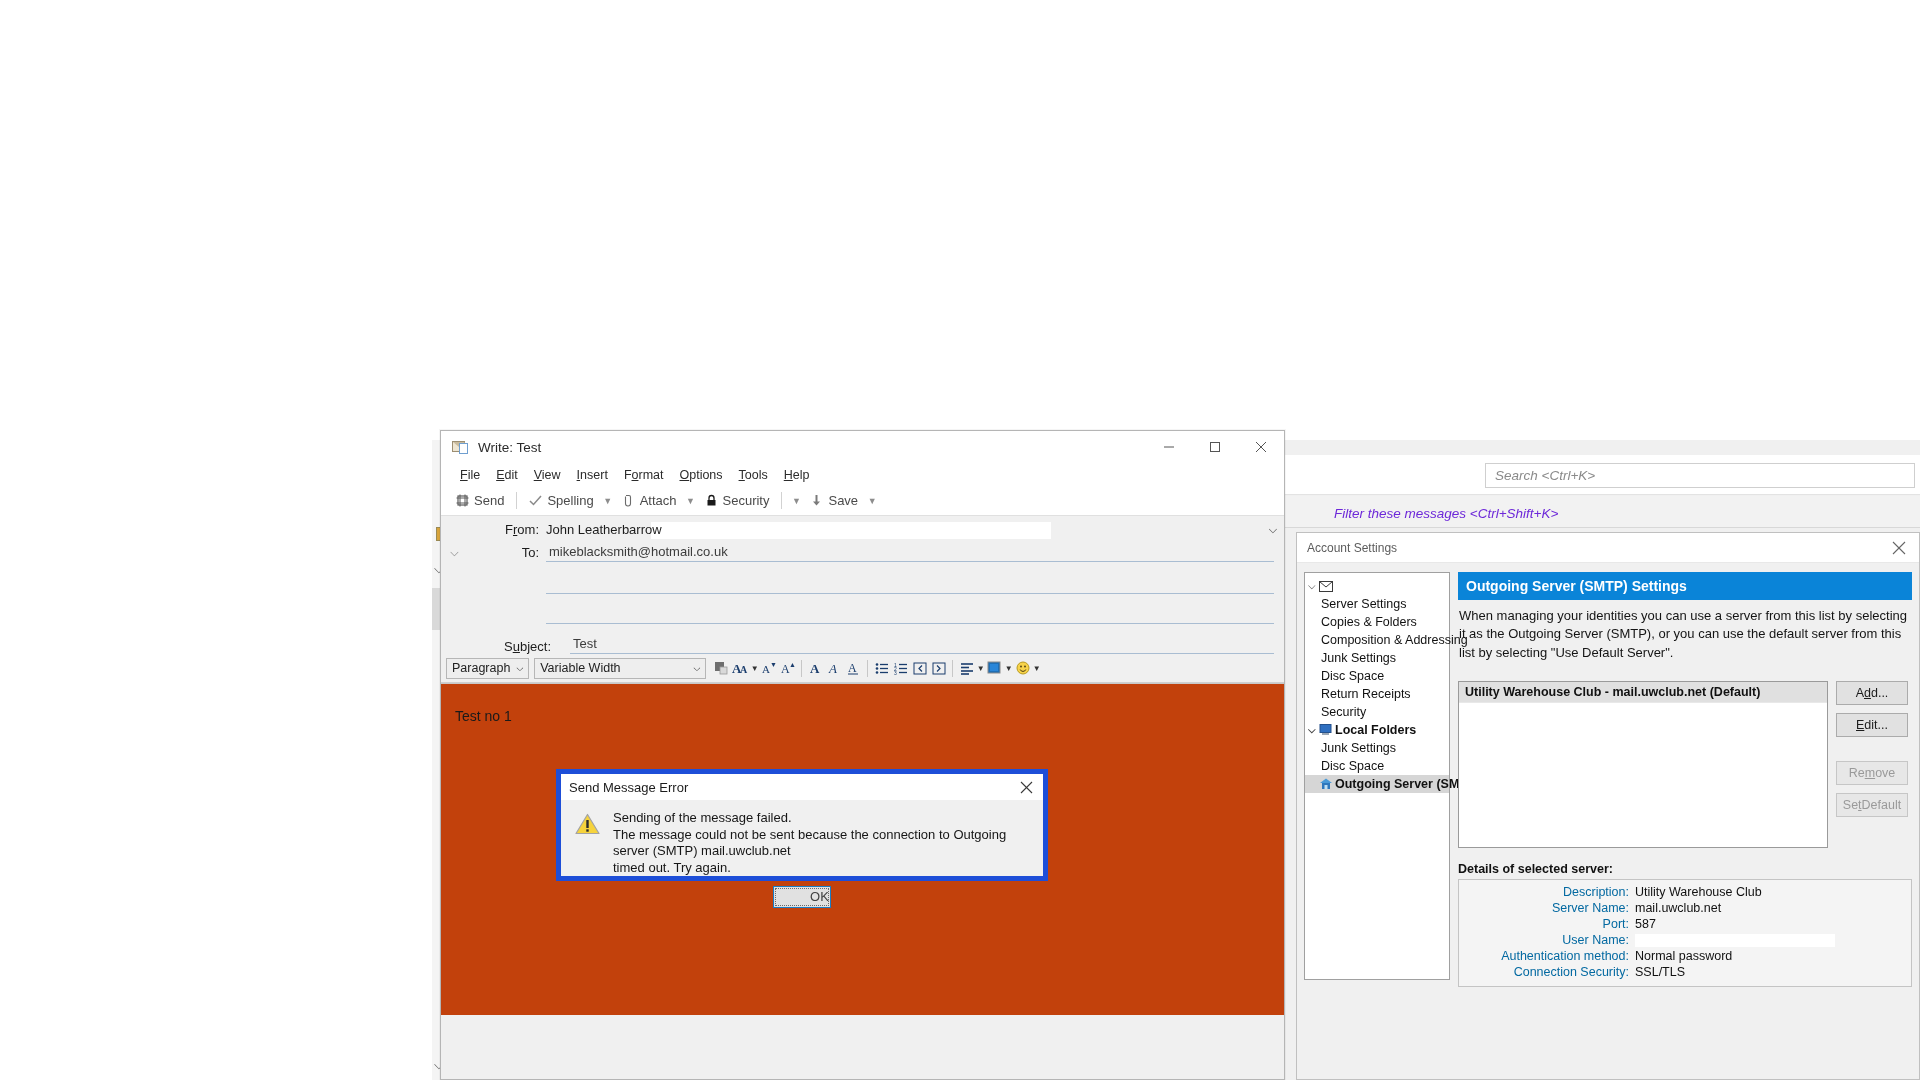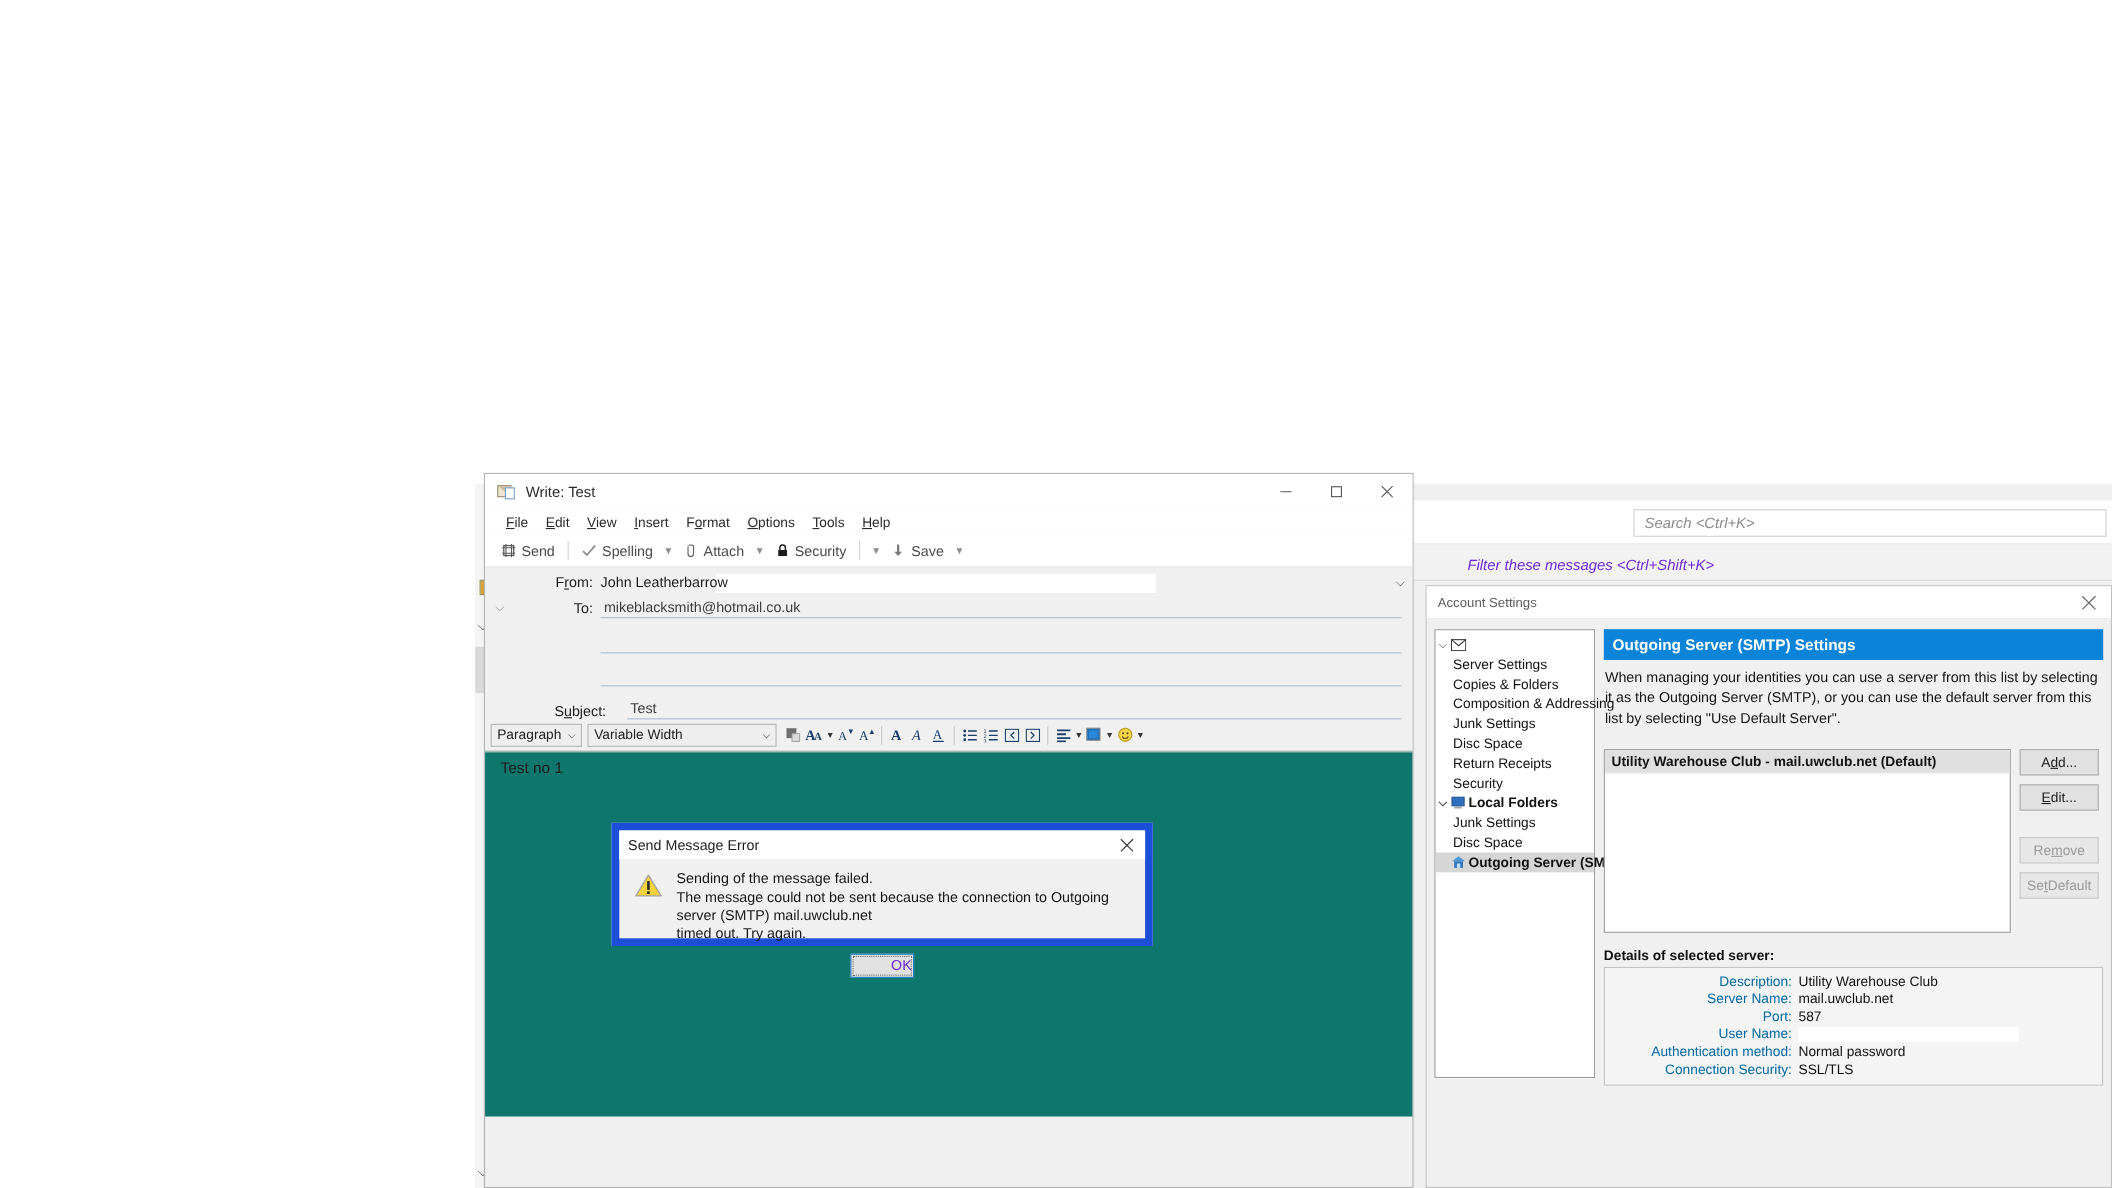--- a/index.html
+++ b/index.html
@@ -207,53 +207,53 @@
   }
   .sel-caret { font-size: 9px; color: #3a3a3a; margin-left: 6px; }
   .fmt-ico {
     width: 19px; height: 21px; display: flex; align-items: center;
     justify-content: center; color: #1a3d6d;
   }
   .fmt-drop { width: 9px; font-size: 8px; color: #333; display:flex; align-items:center; justify-content:center;}
   .fmt-sep { width: 1px; height: 17px; background: #c7c7c7; margin: 0 4px; }
 
   .body-area {
-    background: #0f766e; height: 332px;
-    padding: 6px 0 0 14px;
+    background: #c2410c; height: 332px;
+    padding: 24px 0 0 14px;
     font-size: 14px; color: #1a1a1a;
     border-top: 1px solid #c9c9c9;
   }
 
   
   .err-dlg {
-    position: absolute; left: 556px; top: 748px;
+    position: absolute; left: 556px; top: 769px;
     width: 492px; height: 112px;
     background: #f0f0f0;
-    border: 7px solid #1d4ed8;
+    border: 5px solid #1d4ed8;
   }
   .err-title {
     height: 26px; background: #ffffff;
     display: flex; align-items: center; justify-content: space-between;
     padding: 0 0 0 8px;
   }
   .err-title span.t { font-size: 13px; color: #1c1c1c; }
   .err-close {
     width: 34px; height: 26px; display: flex;
     align-items: center; justify-content: center; color: #3a3a3a;
   }
   .err-body { display: flex; padding: 10px 0 0 14px; }
   .warn-ico { width: 30px; flex: none; padding-top: 3px; }
   .err-msgs { font-size: 13px; color: #161616; line-height: 1.28; padding-left: 8px; }
   .err-btn-wrap { display: flex; justify-content: center; margin-top: 9px; }
   .ok-btn {
     width: 58px; height: 22px; background: #e1e1e1;
     border: 1px solid #1a7dc4;
     outline: 1px dotted #6b6b6b; outline-offset: -3px;
     display: flex; align-items: center; justify-content: center;
-    font-size: 13px; color: #6d28d9; padding-left: 35px;
+    font-size: 13px; color: #404040; padding-left: 35px;
   }
 
   
   .acct-dlg {
     position: absolute; left: 1296px; top: 532px;
     width: 624px; height: 548px;
     background: #f0f0f0;
     border: 1px solid #c0c0c0;
   }
   .acct-title {

